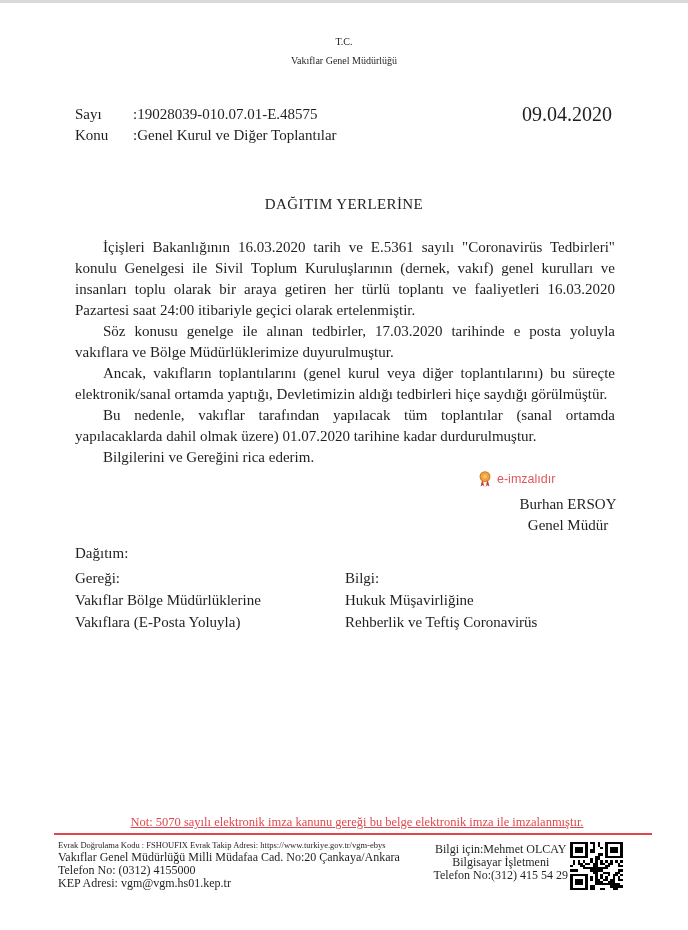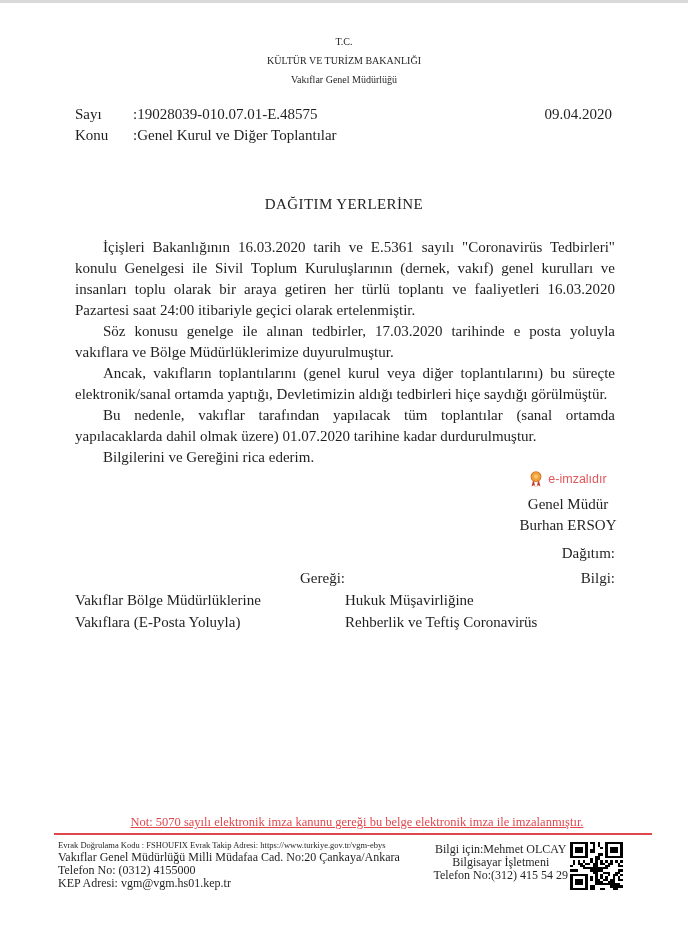--- a/index.html
+++ b/index.html
@@ -10,43 +10,43 @@
   }
   .top-edge { position:absolute; top:0; left:0; width:688px; height:3px; background:#d9d9d9; }
 
   .header { position:absolute; top:32px; left:0; width:100%; text-align:center;
             font-size:10px; line-height:19px; }
   .header div { white-space:nowrap; }
 
   .meta { position:absolute; top:104px; left:75px; font-size:15px; line-height:21px; }
   .meta-row { display:flex; }
   .meta-label { width:58px; }
-  .doc-date { position:absolute; top:104px; right:76px; font-size:15px; line-height:21px; }
+  .doc-date { position:absolute; top:104px; right:76px; font-size:20px; line-height:21px; }
 
   .recipient { position:absolute; top:196px; left:0; width:100%; text-align:center;
                font-size:15px; letter-spacing:0.4px; }
 
   .body-text { position:absolute; top:237px; left:75px; width:540px;
                font-size:15px; line-height:21px; text-align:justify; }
   .body-text p { margin:0; text-indent:28px; }
 
   .signature { position:absolute; top:469px; left:478px; width:180px;
                text-align:center; font-size:15px; line-height:21px; }
-  .eimza-row { display:flex; align-items:center; justify-content:center; gap:5px;
+  .eimza-row { display:flex; align-items:center; gap:5px;
                font-family:"Liberation Sans", sans-serif; font-size:12.5px;
                margin-bottom:4px; }
   .eimza-row svg { display:block; }
 
   .distribution { position:absolute; top:543px; left:75px; width:540px;
                   font-size:15px; line-height:21px; }
   .dist-cols { display:flex; margin-top:4px; }
   .dist-col-left  { width:270px; }
   .dist-col-right { flex:1; }
   .dist-col div { margin-bottom:1px; }
-  .dist-label { margin-bottom:2px;text-align:right; }
+  .dist-label { margin-bottom:2px; }
 
   .note { position:absolute; top:815px; left:13px; width:100%; text-align:center;
           font-size:12.5px; }
   .note span { text-decoration:underline; }
   .note-rule { position:absolute; top:833px; left:54px; width:598px; height:2px; }
 
   .footer-left { position:absolute; top:840px; left:58px; font-size:12px; line-height:13px; }
   .footer-left .tiny { font-size:8.5px; line-height:11px; }
   .footer-right { position:absolute; top:843px; right:120px; text-align:center;
                   font-size:12px; line-height:13px; }
@@ -54,21 +54,20 @@
   .qr svg { width:53px; height:48px; display:block; }
 </style>
 </head>
 <body>
 
 <div class="page">
   <div class="top-edge"></div>
 
   <div class="header">
     <div>T.C.</div>
-    <div>KÜLTÜR VE TURİZM BAKANLIĞI</div>
     <div>Vakıflar Genel Müdürlüğü</div>
   </div>
 
   <div class="meta">
     <div class="meta-row">
       <span class="meta-label">Sayı</span>
       <span>:19028039-010.07.01-E.48575</span>
     </div>
     <div class="meta-row">
       <span class="meta-label">Konu</span>
@@ -92,22 +91,22 @@
       <span>
         <svg width="14" height="17" viewBox="0 0 14 17" aria-hidden="true">
           <path d="M4.4 8 L2.6 15.6 L5.0 13.9 L6.4 16.2 Z" fill="#c23b2e"></path>
           <path d="M9.6 8 L11.4 15.6 L9.0 13.9 L7.6 16.2 Z" fill="#c23b2e"></path>
           <circle cx="7" cy="5.6" r="4.9" fill="#f2a33c" stroke="#d4782a" stroke-width="1.1"></circle>
           <circle cx="7" cy="5.6" r="2.1" fill="#f7c36b"></circle>
         </svg>
       </span>
       <span>e-imzalıdır</span>
     </div>
+    <div>Burhan ERSOY</div>
     <div>Genel Müdür</div>
-    <div>Burhan ERSOY</div>
   </div>
 
   <div class="distribution">
     <div class="dist-label">Dağıtım:</div>
     <div class="dist-cols">
       <div class="dist-col dist-col-left">
         <div class="dist-label">Gereği:</div>
         <div>Vakıflar Bölge Müdürlüklerine</div>
         <div>Vakıflara (E-Posta Yoluyla)</div>
       </div>

